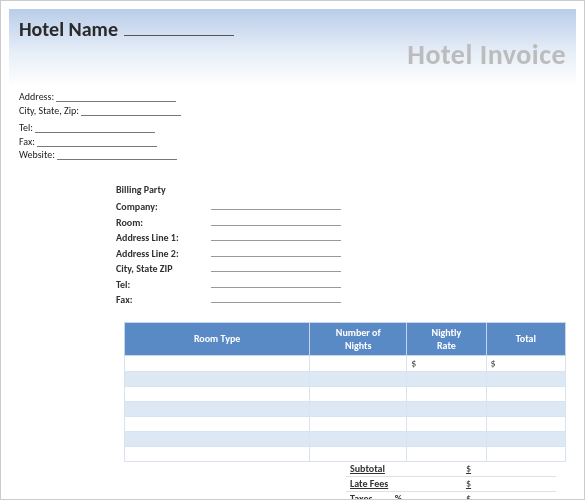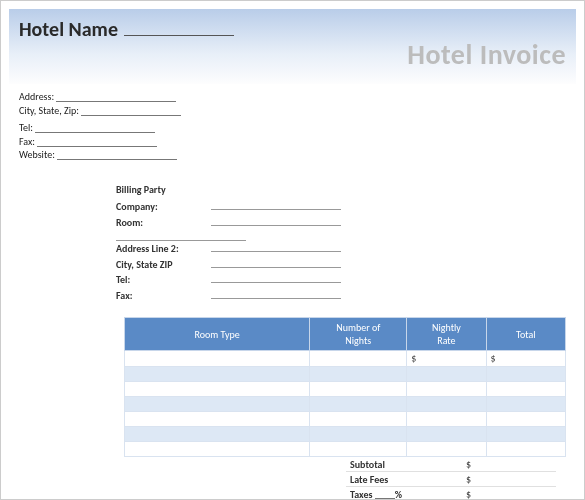--- a/index.html
+++ b/index.html
@@ -84,21 +84,21 @@
     margin: 14px 10px 0 115px;
   }
   table {
     width: 100%;
     border-collapse: collapse;
     font-size: 10px;
   }
   thead th {
     background: #5a8ac6;
     color: #fff;
-    font-weight: normal;
+    font-weight: bold;
     padding: 3px 16px;
     border: 1px solid #c7d6ea;
     text-align: center;
   }
   thead th:first-child { width: 42%; }
   thead th:nth-child(2) { width: 22%; }
   thead th:nth-child(3) { width: 18%; }
   thead th:nth-child(4) { width: 18%; }
   tbody td {
     border: 1px solid #d9e3f0;
@@ -115,20 +115,21 @@
     margin: 0 10px 0 auto;
     width: 210px;
     font-size: 10px;
   }
   .totals .trow {
     display: flex;
     border-bottom: 1px solid #e0e0e0;
     padding: 5px 4px;
     height: 15px;
     align-items: center;
+    text-decoration: underline;
   }
   .totals .tlabel {
     flex: 0 0 110px;
     font-weight: bold;
   }
   .totals .tval {
     flex: 1;
     text-align: left;
     padding-left: 6px;
   }
@@ -164,20 +165,21 @@
   <div class="heading">Billing Party</div>
   <div class="brow">
       <span class="blabel">Company:</span>
       <span class="bline"></span>
     </div>
   <div class="brow">
       <span class="blabel">Room:</span>
       <span class="bline"></span>
     </div>
   <div class="brow">
+      <span class="blabel">Address Line 1:</span>
       <span class="bline"></span>
     </div>
   <div class="brow">
       <span class="blabel">Address Line 2:</span>
       <span class="bline"></span>
     </div>
   <div class="brow">
       <span class="blabel">City, State ZIP</span>
       <span class="bline"></span>
     </div>

